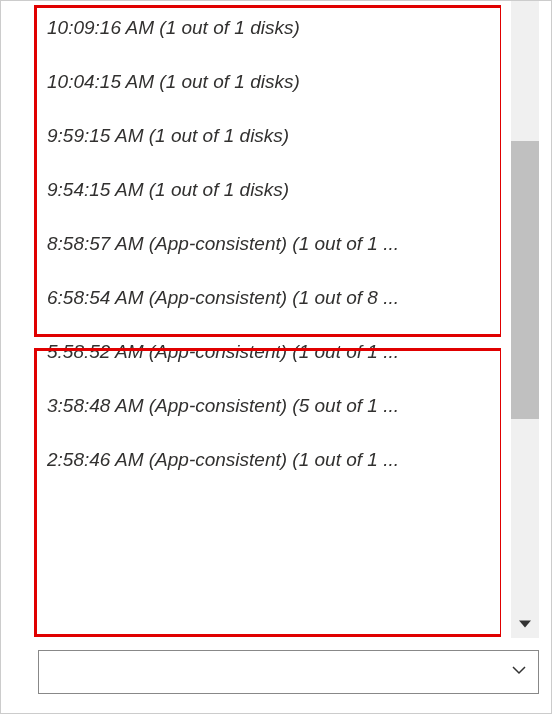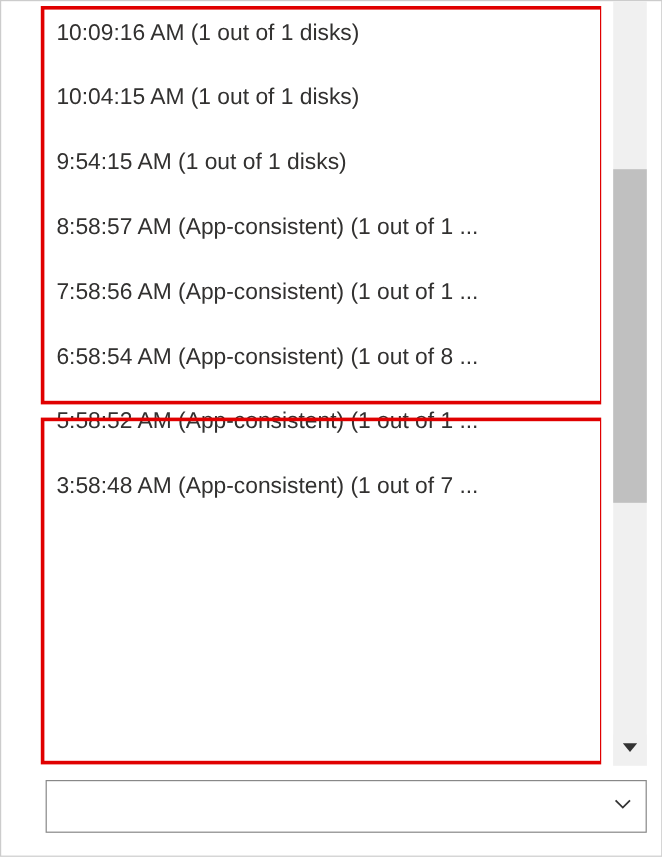--- a/index.html
+++ b/index.html
@@ -13,20 +13,21 @@
       width: 552px;
       height: 714px;
       position: relative;
       border: 1px solid #ccc;
       overflow: hidden;
     }
     .container {
       position: relative;
       width: 100%;
       height: 100%;
+      font-style: italic;
     }
     .list-area {
       position: absolute;
       top: 0;
       left: 0;
       right: 50px;
       bottom: 75px;
       overflow: hidden;
     }
     .highlight-box {
@@ -108,26 +109,27 @@
     }
   </style>
 </head>
 <body>
 
 <div class="container">
 
   <div class="list-area">
     <div class="list-item">10:09:16 AM (1 out of 1 disks)</div>
     <div class="list-item">10:04:15 AM (1 out of 1 disks)</div>
+    <div class="list-item">9:59:15 AM (1 out of 1 disks)</div>
     <div class="list-item">9:54:15 AM (1 out of 1 disks)</div>
     <div class="list-item">8:58:57 AM (App-consistent) (1 out of 1 ...</div>
-    <div class="list-item">7:58:56 AM (App-consistent) (1 out of 1 ...</div>
     <div class="list-item">6:58:54 AM (App-consistent) (1 out of 8 ...</div>
     <div class="list-item">5:58:52 AM (App-consistent) (1 out of 1 ...</div>
-    <div class="list-item">3:58:48 AM (App-consistent) (1 out of 7 ...</div>
+    <div class="list-item">3:58:48 AM (App-consistent) (5 out of 1 ...</div>
+    <div class="list-item">2:58:46 AM (App-consistent) (1 out of 1 ...</div>
 
     <div class="highlight-box highlight-top"></div>
     <div class="highlight-box highlight-bottom"></div>
   </div>
 
   <div class="scrollbar-track"></div>
   <div class="scrollbar-thumb"></div>
   <div class="scroll-arrow-down">
     <span>
       <svg viewBox="0 0 10 10">

